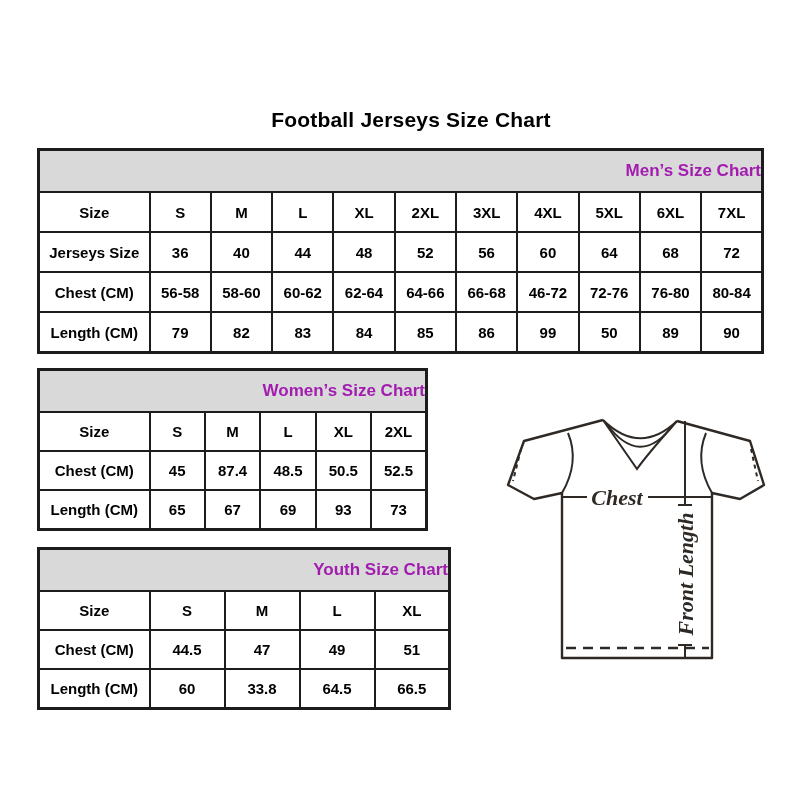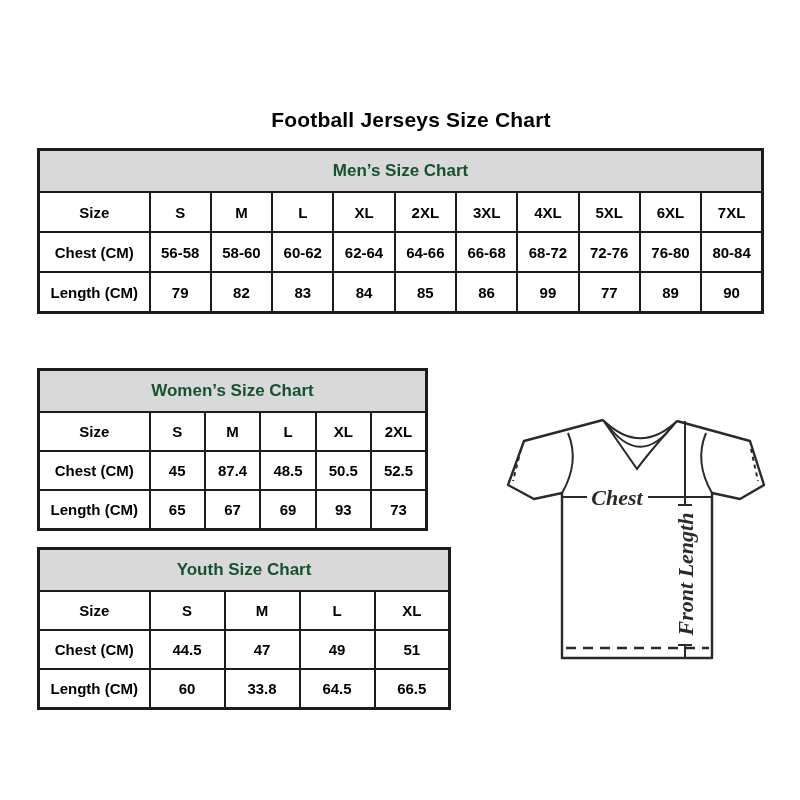--- a/index.html
+++ b/index.html
@@ -8,21 +8,21 @@
   .title{position:absolute;top:97px;left:0;width:800px;margin:11px;text-align:center;
          font-size:21px;font-weight:bold;color:#000;letter-spacing:.2px;}
   table{position:absolute;border-collapse:collapse;table-layout:fixed;background:#fff;
         border:3px solid var(--border,#1c1c1c);}
   table.men{left:37px;top:148px;width:727px;}
   table.women{left:37px;top:368px;width:391px;}
   table.youth{left:37px;top:547px;width:414px;}
   col.c0{width:111px;}
   th,td{border:2px solid var(--border,#1c1c1c);padding:0;}
   th.thead{background:var(--table_header_bg,#d9d9d9);font-size:17px;font-weight:bold;
-           height:40px;text-align:center;color:#14532d;}
+           height:40px;text-align:right;color:#a21caf;}
   td{height:38px;text-align:center;font-size:15px;font-weight:bold;color:#000;}
   table.women td,table.youth td{height:37px;}
   .jersey{position:absolute;left:500px;top:402px;width:270px;height:260px;
           color:var(--diagram_line,#2e2925);}
   .jersey path{fill:none;stroke:currentColor;}
   .jersey .outline{stroke-width:2.4;stroke-linejoin:round;}
   .jersey .thin{stroke-width:2;}
   .jersey .dash-small{stroke-width:2;stroke-dasharray:4 4;}
   .jersey .dash-hem{stroke-width:2.4;stroke-dasharray:10 7;}
   .jersey text{font-family:"Liberation Serif",serif;font-style:italic;font-weight:bold;
@@ -53,42 +53,55 @@
         <td>L</td>
         <td>XL</td>
         <td>2XL</td>
         <td>3XL</td>
         <td>4XL</td>
         <td>5XL</td>
         <td>6XL</td>
         <td>7XL</td>
       </tr>
       <tr>
+        <td>Jerseys Size</td>
+        <td>36</td>
+        <td>40</td>
+        <td>44</td>
+        <td>48</td>
+        <td>52</td>
+        <td>56</td>
+        <td>60</td>
+        <td>64</td>
+        <td>68</td>
+        <td>72</td>
+      </tr>
+      <tr>
         <td>Chest (CM)</td>
         <td>56-58</td>
         <td>58-60</td>
         <td>60-62</td>
         <td>62-64</td>
         <td>64-66</td>
         <td>66-68</td>
-        <td>68-72</td>
+        <td>46-72</td>
         <td>72-76</td>
         <td>76-80</td>
         <td>80-84</td>
       </tr>
       <tr>
         <td>Length (CM)</td>
         <td>79</td>
         <td>82</td>
         <td>83</td>
         <td>84</td>
         <td>85</td>
         <td>86</td>
         <td>99</td>
-        <td>77</td>
+        <td>50</td>
         <td>89</td>
         <td>90</td>
       </tr>
     </tbody>
   </table>
 
   <table class="women">
     <colgroup>
         <col class="c0">
         <col span="5">

